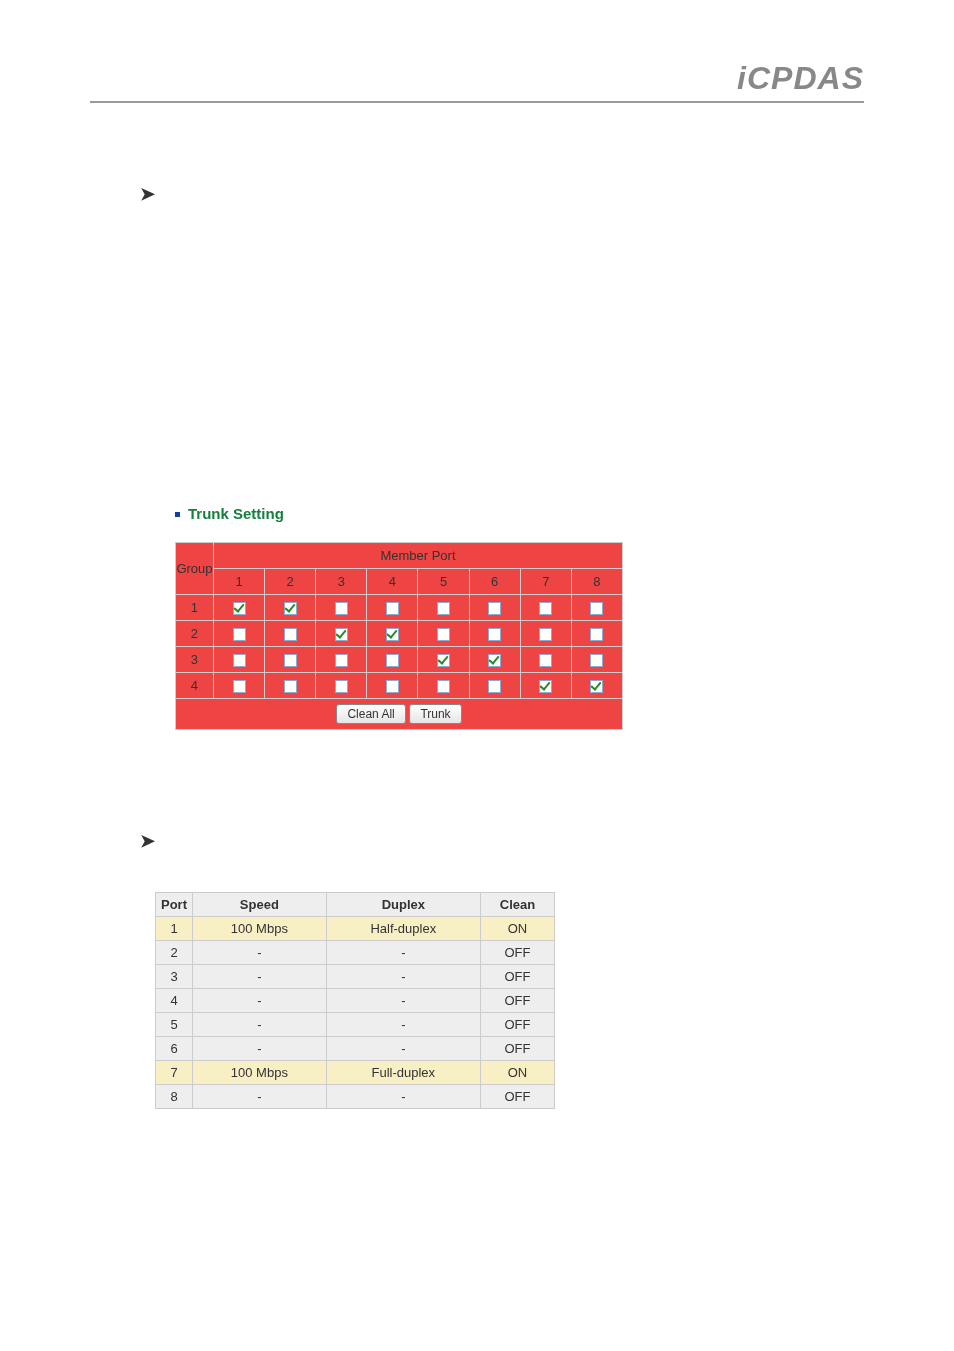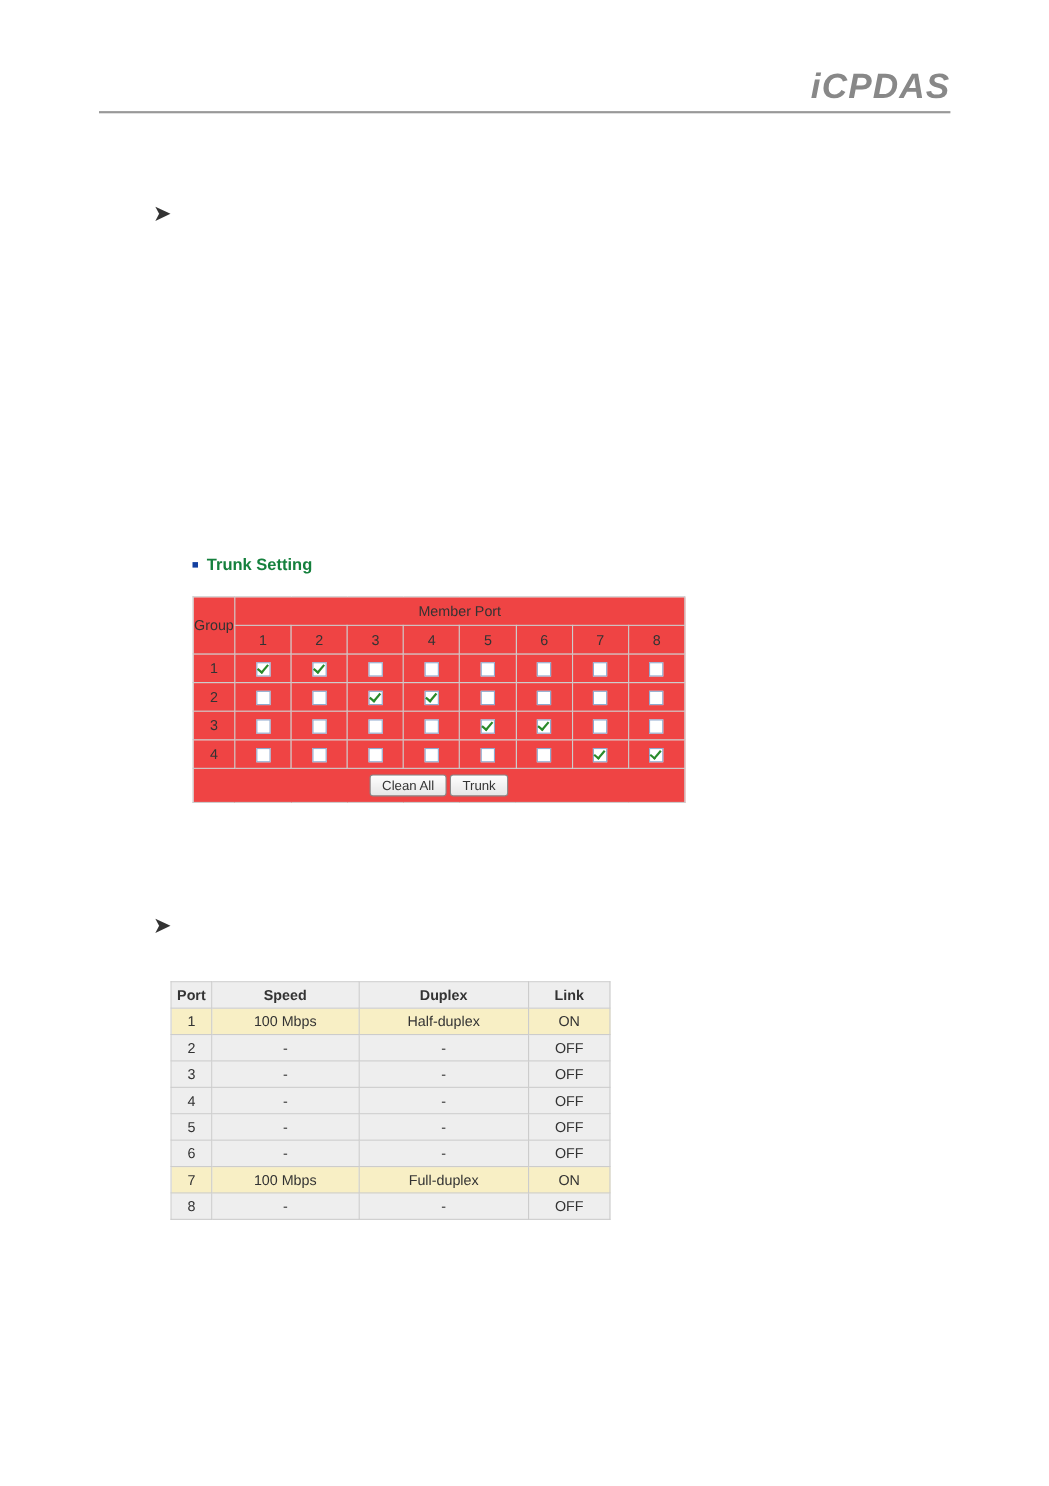--- a/index.html
+++ b/index.html
@@ -232,21 +232,21 @@
 
   <div class="section-arrow2">➤</div>
 
   <div class="panel2">
     <table class="status">
       <tbody>
           <tr>
         <th class="pcol">Port</th>
         <th class="scol">Speed</th>
         <th class="dcol">Duplex</th>
-        <th class="lcol">Link</th>
+        <th class="lcol">Clean</th>
       </tr>
       </tbody>
         <tbody id="status-rows">
           <tr class="on">
             <td>1</td>
             <td>100 Mbps</td>
             <td>Half-duplex</td>
             <td>ON</td>
           </tr>
           <tr>

